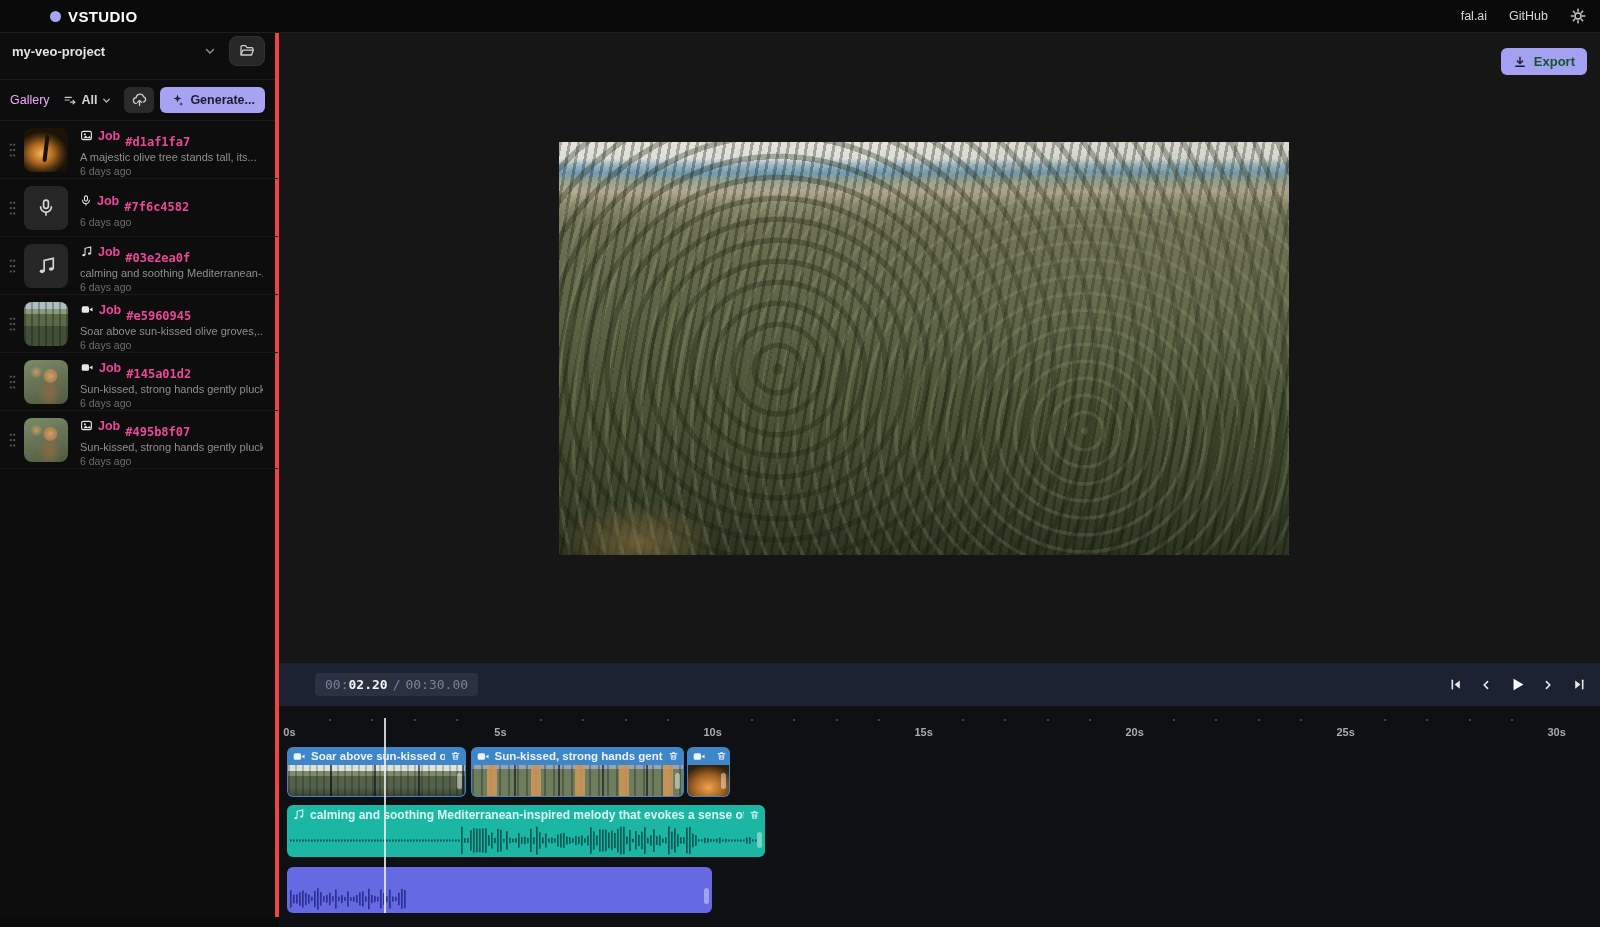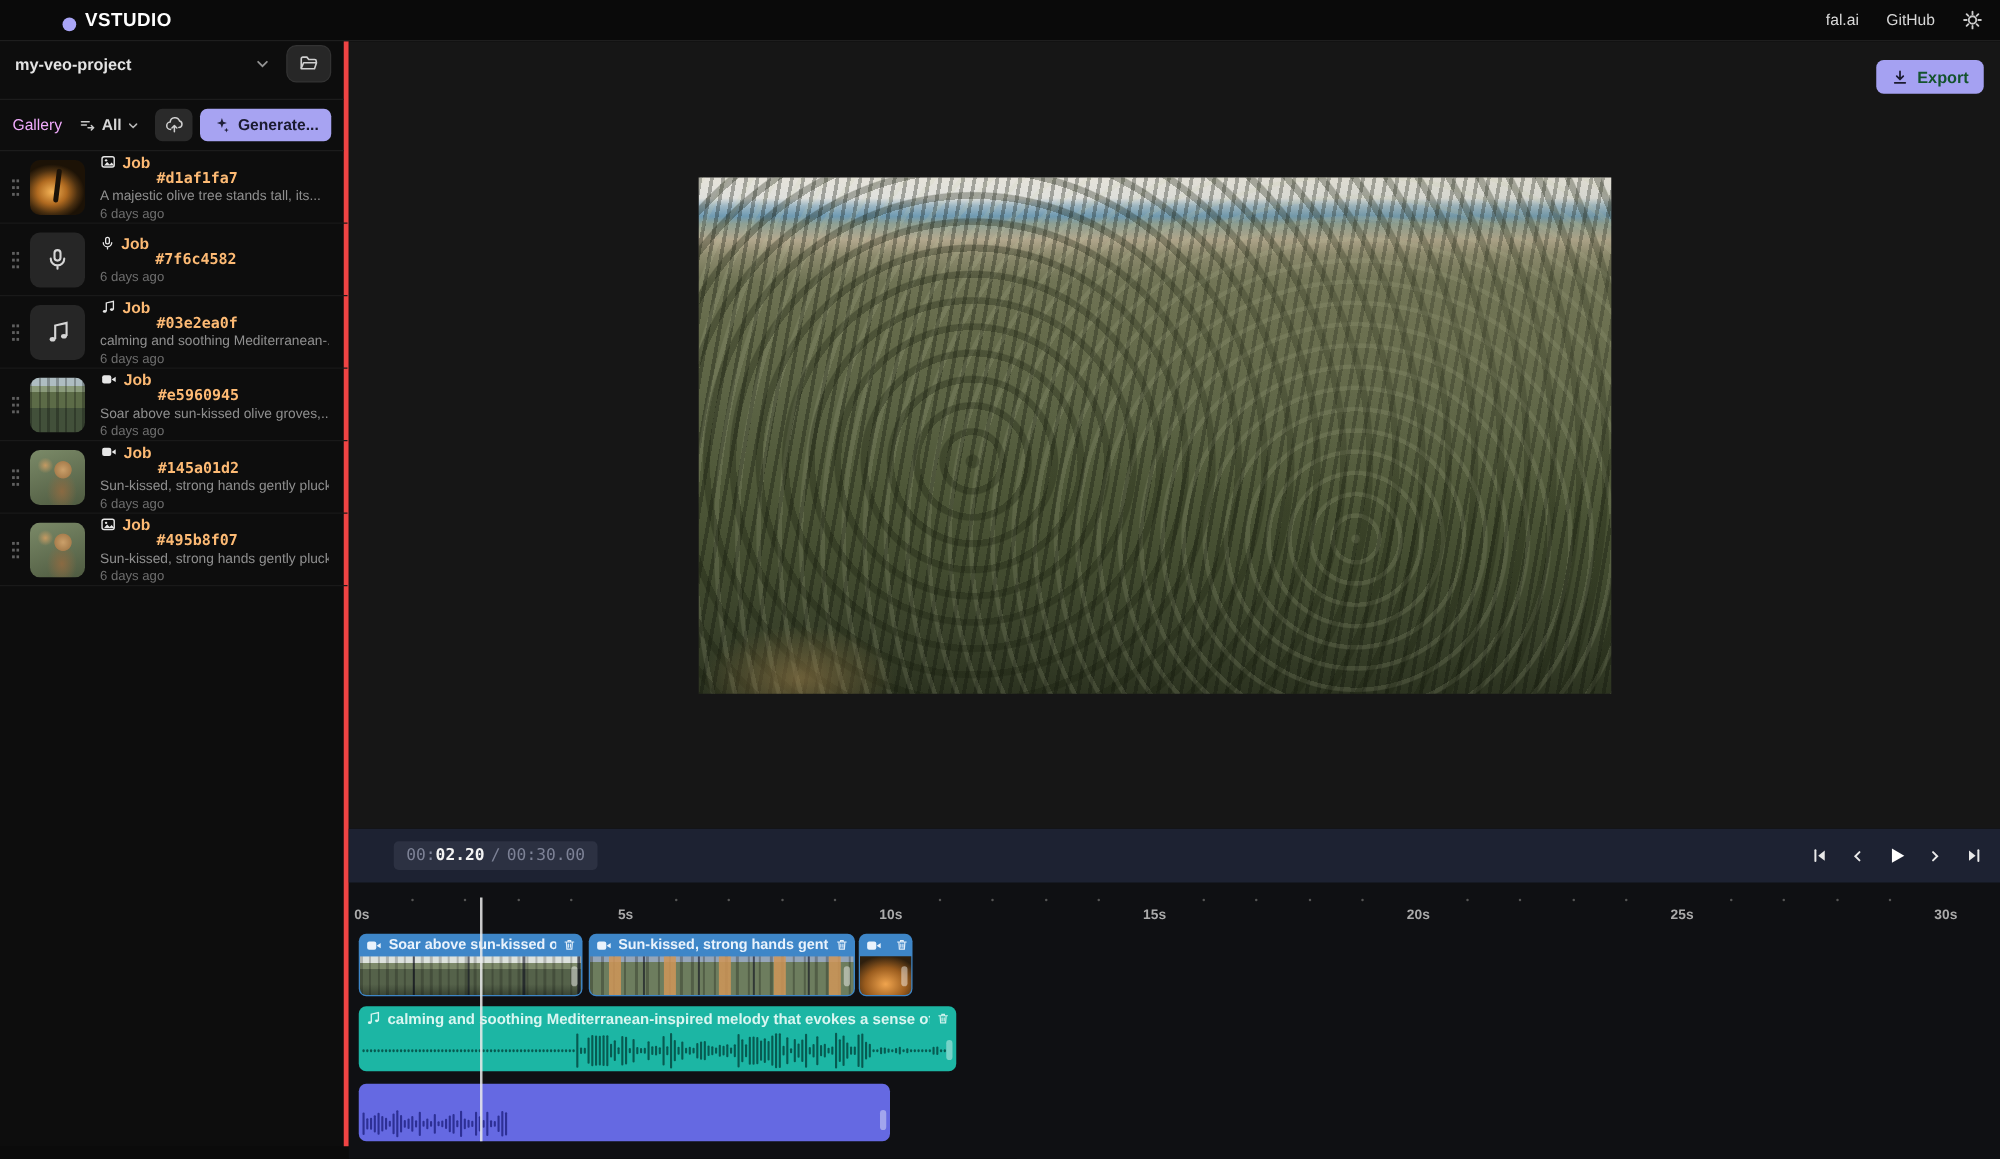--- a/index.html
+++ b/index.html
@@ -3,21 +3,21 @@
 <meta charset="utf-8">
 <style>
   * { margin:0; padding:0; box-sizing:border-box; }
   html,body { width:1600px; height:927px; overflow:hidden; background:#0b0b0b;
     font-family:"Liberation Sans", sans-serif; color:#e8e8e8; }
   svg { display:block; }
 
   
   .topbar { position:absolute; left:0; top:0; width:1600px; height:33px; background:#0a0a0a;
     border-bottom:1px solid #1e1e1e; display:flex; align-items:center; padding:0 14px; z-index:30; }
-  .brand { display:flex; align-items:flex-end; gap:7px;padding-left:36px; }
+  .brand { display:flex; align-items:center; gap:7px;padding-left:36px; }
   .brand-dot { width:11px; height:11px; border-radius:50%; background:#a9a5f6; }
   .brand-name { font-size:15px; font-weight:bold; letter-spacing:.4px; color:#fff; }
   .topnav { margin-left:auto; display:flex; align-items:center; gap:22px; }
   .topnav a { color:#d8d8d8; font-size:12.5px; text-decoration:none; cursor:pointer; }
   .icon-btn { background:none; border:none; cursor:pointer; padding:0; }
 
   
   .sidebar { position:absolute; left:0; top:23px; width:279px; height:894px; background:#0d0d0d;
     border-right:4px solid #ef4444; }
   .project-row { height:57px; display:flex; align-items:center; padding:0 10px 0 12px;
@@ -38,21 +38,21 @@
     cursor:pointer; font-family:"Liberation Sans",sans-serif; }
 
   .jobs { position:absolute; left:0; top:98px; width:278px; }
   .job-row { height:58px; display:flex; align-items:center; padding-left:9px;
     border-bottom:1px solid #191919; cursor:pointer; }
   .drag-dots { width:7px; height:16px; flex:0 0 7px;
     background:radial-gradient(circle,#5f5f5f 1.1px,transparent 1.4px); background-size:3.5px 5.4px; }
   .thumb { width:44px; height:44px; border-radius:8px; margin-left:8px; flex:0 0 44px;
     position:relative; overflow:hidden; }
   .job-info { margin-left:12px; min-width:0; display:flex; flex-direction:column; gap:2px; }
-  .job-title { display:flex; gap:5px; font-size:12.5px; font-weight:bold; color:#fdba74; white-space:nowrap; }
+  .job-title { display:flex; align-items:center; gap:5px; font-size:12.5px; font-weight:bold; color:#ec4899; white-space:nowrap; }
   .job-id { font-family:"DejaVu Sans Mono","Liberation Mono",monospace; font-size:12px;margin-top:12px; }
   .job-prompt { font-size:11px; color:#8f8f8f; white-space:nowrap; overflow:hidden; width:183px; }
   .job-age { font-size:10.5px; color:#6e6e6e; }
 
   
   .th-sunset { background:radial-gradient(26px 22px at 40% 58%, #f5b457, #b06a20 45%, #4a2f10 78%, #1c1206); }
   .th-sunset::after { content:''; position:absolute; left:46%; top:16%; width:4px; height:62%;
     background:#1a1208; border-radius:2px; transform:rotate(7deg); }
   .th-grove { background:
     repeating-linear-gradient(90deg, rgba(0,0,0,.25) 0 2px, transparent 2px 7px),

